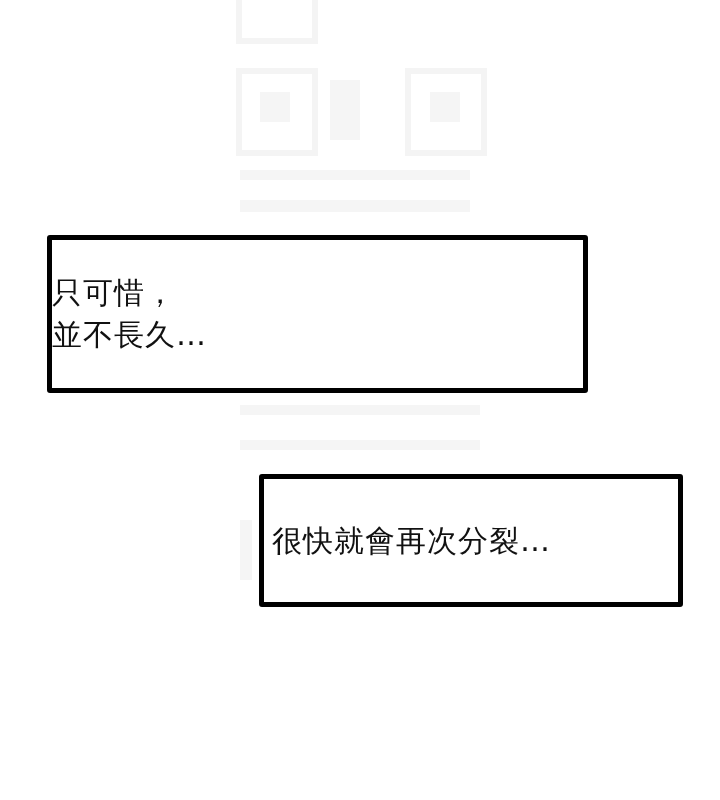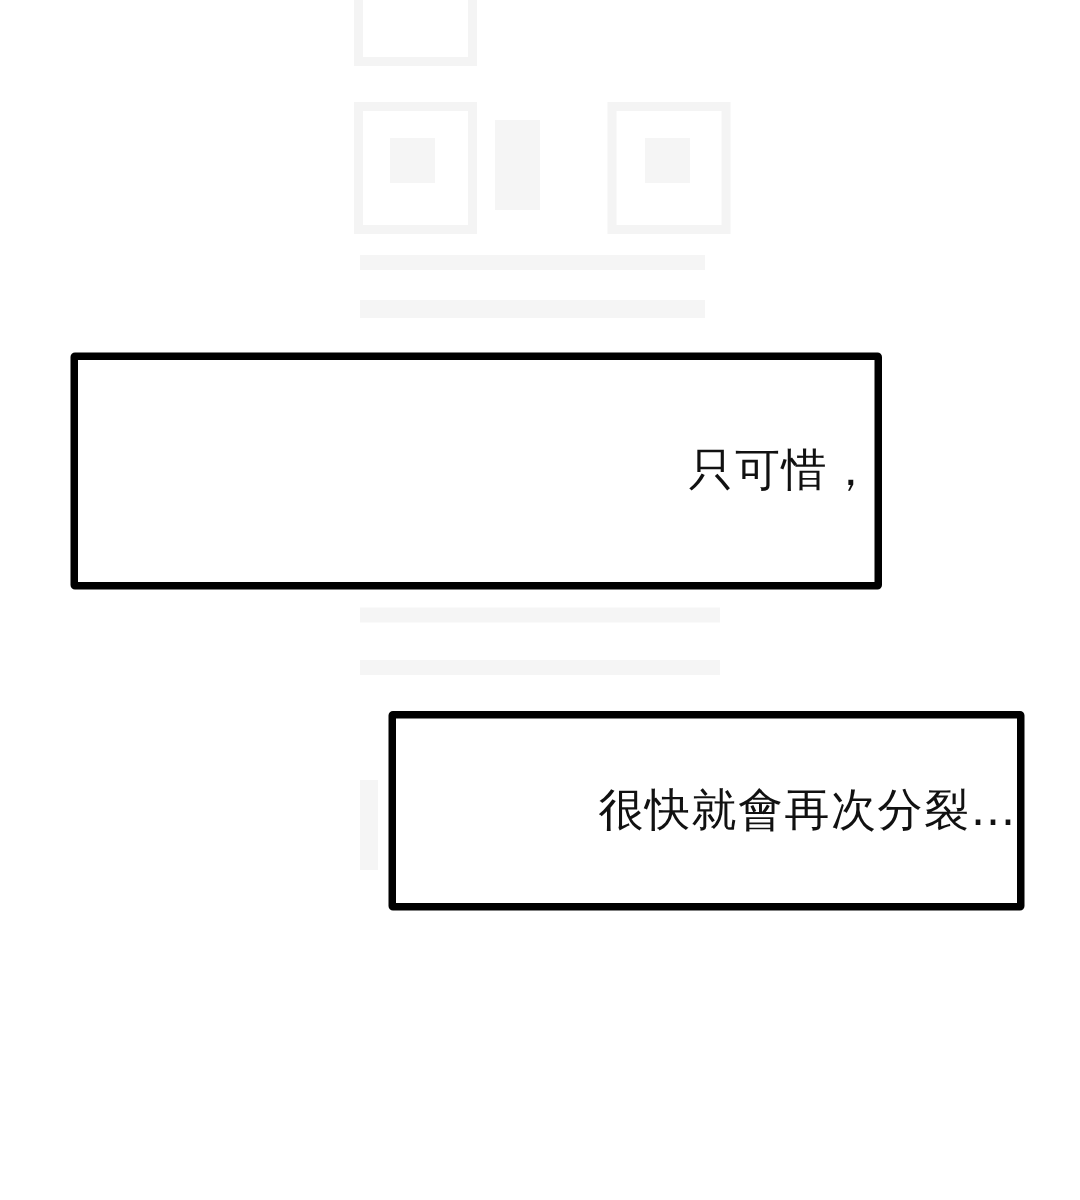--- a/index.html
+++ b/index.html
@@ -20,39 +20,39 @@
       background: #f5f5f5;
     }
     .panel {
       position: absolute;
       background: #ffffff;
       border: 5px solid #000000;
       border-radius: 3px;
       box-sizing: border-box;
       display: flex;
       flex-direction: column;
-      align-items: flex-end;
+      align-items: flex-start;
       justify-content: center;
       color: #111111;
       text-align: center;
     }
     .panel-1 {
       left: 47px; top: 235px; width: 541px; height: 158px;
     }
     .panel-2 {
       left: 259px; top: 474px; width: 424px; height: 133px;
     }
     .line {
       font-size: 30px;
       line-height: 42px;
       letter-spacing: 1px;
       white-space: nowrap;
     }
     .panel-2 .line {
-      margin-left: 26px;
+      margin-left: 8px;
     }
   </style>
 </head>
 <body>
 
 <div>
   <div class="ghost" style="left:236px;top:-8px;width:70px;height:40px;"></div>
   <div class="ghost" style="left:236px;top:68px;width:70px;height:76px;"></div>
   <div class="ghost-fill" style="left:260px;top:92px;width:30px;height:30px;"></div>
   <div class="ghost" style="left:405px;top:68px;width:70px;height:76px;"></div>
@@ -60,17 +60,18 @@
   <div class="ghost-fill" style="left:330px;top:80px;width:30px;height:60px;"></div>
   <div class="ghost-fill" style="left:240px;top:170px;width:230px;height:10px;"></div>
   <div class="ghost-fill" style="left:240px;top:200px;width:230px;height:12px;"></div>
   <div class="ghost-fill" style="left:240px;top:405px;width:240px;height:10px;"></div>
   <div class="ghost-fill" style="left:240px;top:440px;width:240px;height:10px;"></div>
   <div class="ghost-fill" style="left:240px;top:520px;width:12px;height:60px;"></div>
 </div>
 
 <div class="panel panel-1">
   <div class="line">只可惜，</div>
+  <div class="line">並不長久…</div>
 </div>
 
 <div class="panel panel-2">
   <div class="line">很快就會再次分裂…</div>
 </div>
 
 </body></html>

